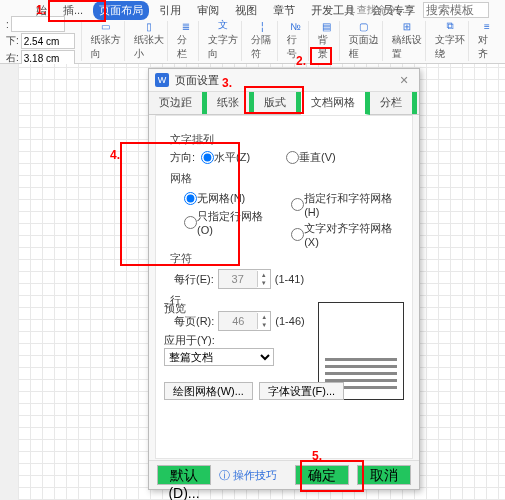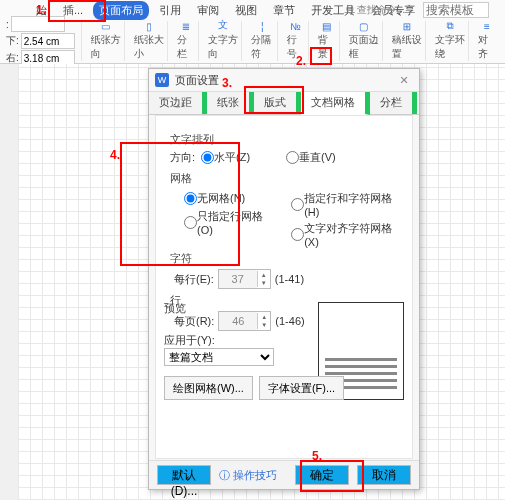--- a/index.html
+++ b/index.html
@@ -45,25 +45,25 @@
   .spin{display:flex;align-items:center;border:1px solid #bbb;height:18px}
   .spin input{width:34px;border:none;text-align:center;font-size:11px;height:16px;outline:none;background:#f4f4f4;color:#888}
   .spin .ar{display:flex;flex-direction:column;border-left:1px solid #ccc}
   .spin .ar span{font-size:6px;line-height:8px;width:12px;text-align:center;color:#666;cursor:pointer}
   .twocol{display:flex;gap:20px}
   .preview{position:absolute;right:8px;bottom:58px;width:72px;height:80px;border:1px solid #333;background:#fff;display:flex;flex-direction:column;justify-content:flex-end;padding:6px 6px 10px 6px;gap:4px}
   .preview .ln{height:3px;background:#888}
   .applyrow{position:absolute;left:8px;bottom:92px}
   .applyrow select{width:110px;height:18px;border:1px solid #bbb;font-size:11px;background:#fff}
   .subbtns{position:absolute;left:8px;bottom:58px;display:flex;gap:6px}
-  .subbtns button{height:24px;padding:0 8px;border:1px solid #bbb;background:#f5f5f5;font-size:11px;cursor:pointer}
+  .subbtns button{height:18px;padding:0 8px;border:1px solid #bbb;background:#f5f5f5;font-size:11px;cursor:pointer}
   .dlg-footer{position:absolute;left:0;right:0;bottom:0;height:28px;border-top:1px solid #ddd;background:#f3f3f3;display:flex;align-items:center;padding:0 8px;gap:8px}
   .dlg-footer .lnk{color:#2f6fdb;cursor:pointer;display:flex;align-items:center;gap:3px}
   .dlg-footer .sp{flex:1}
-  .dlg-footer button{height:20px;width:54px;border:1px solid #bbb;background:#0ea5e9;font-size:12px;cursor:pointer}
+  .dlg-footer button{height:20px;width:54px;border:1px solid #bbb;background:#22c55e;font-size:14px;cursor:pointer}
   input[type=radio]{margin:0}
 </style>
 </head>
 <body>
 
 <div class="ribbon">
   <div class="tabs">
     <span class="tab">始</span>
     <span class="tab">插...</span>
     <span class="tab active">页面布局</span>

